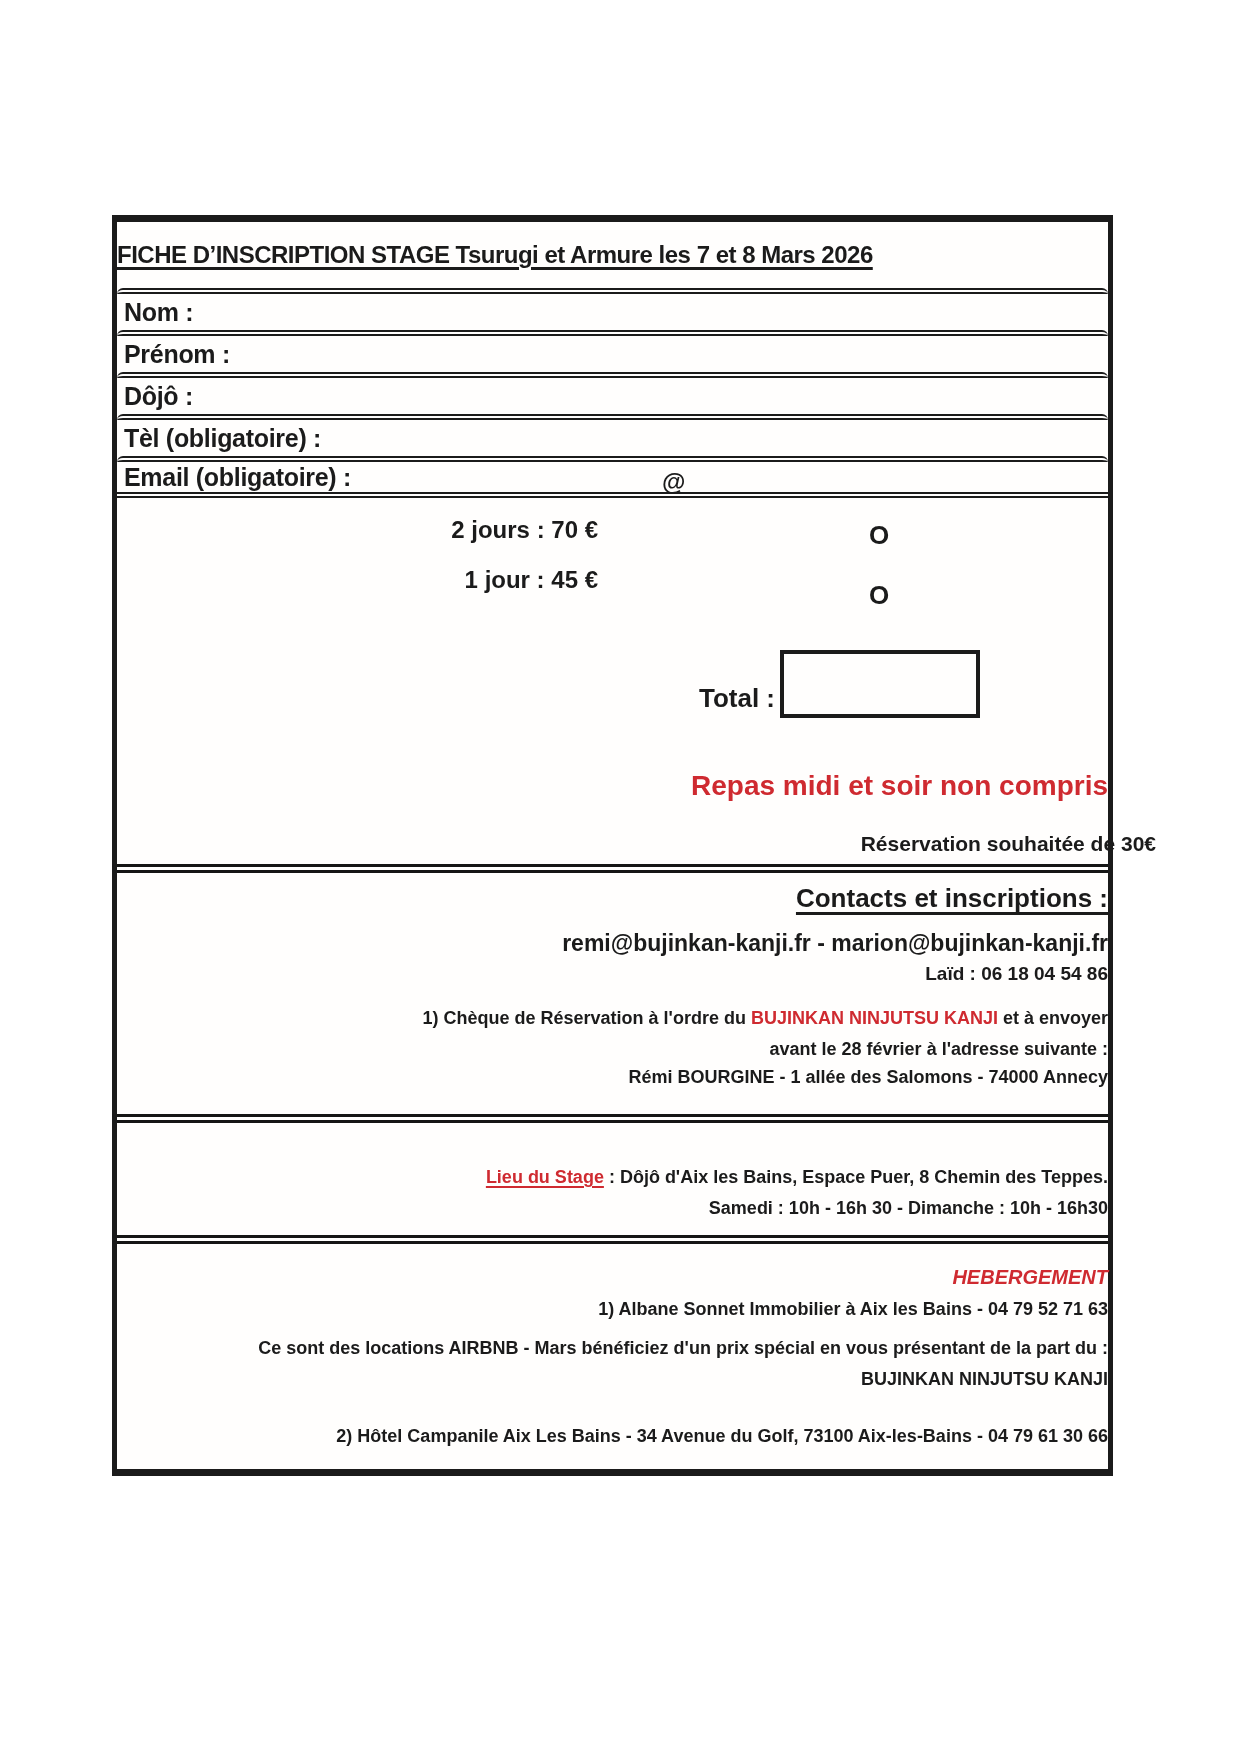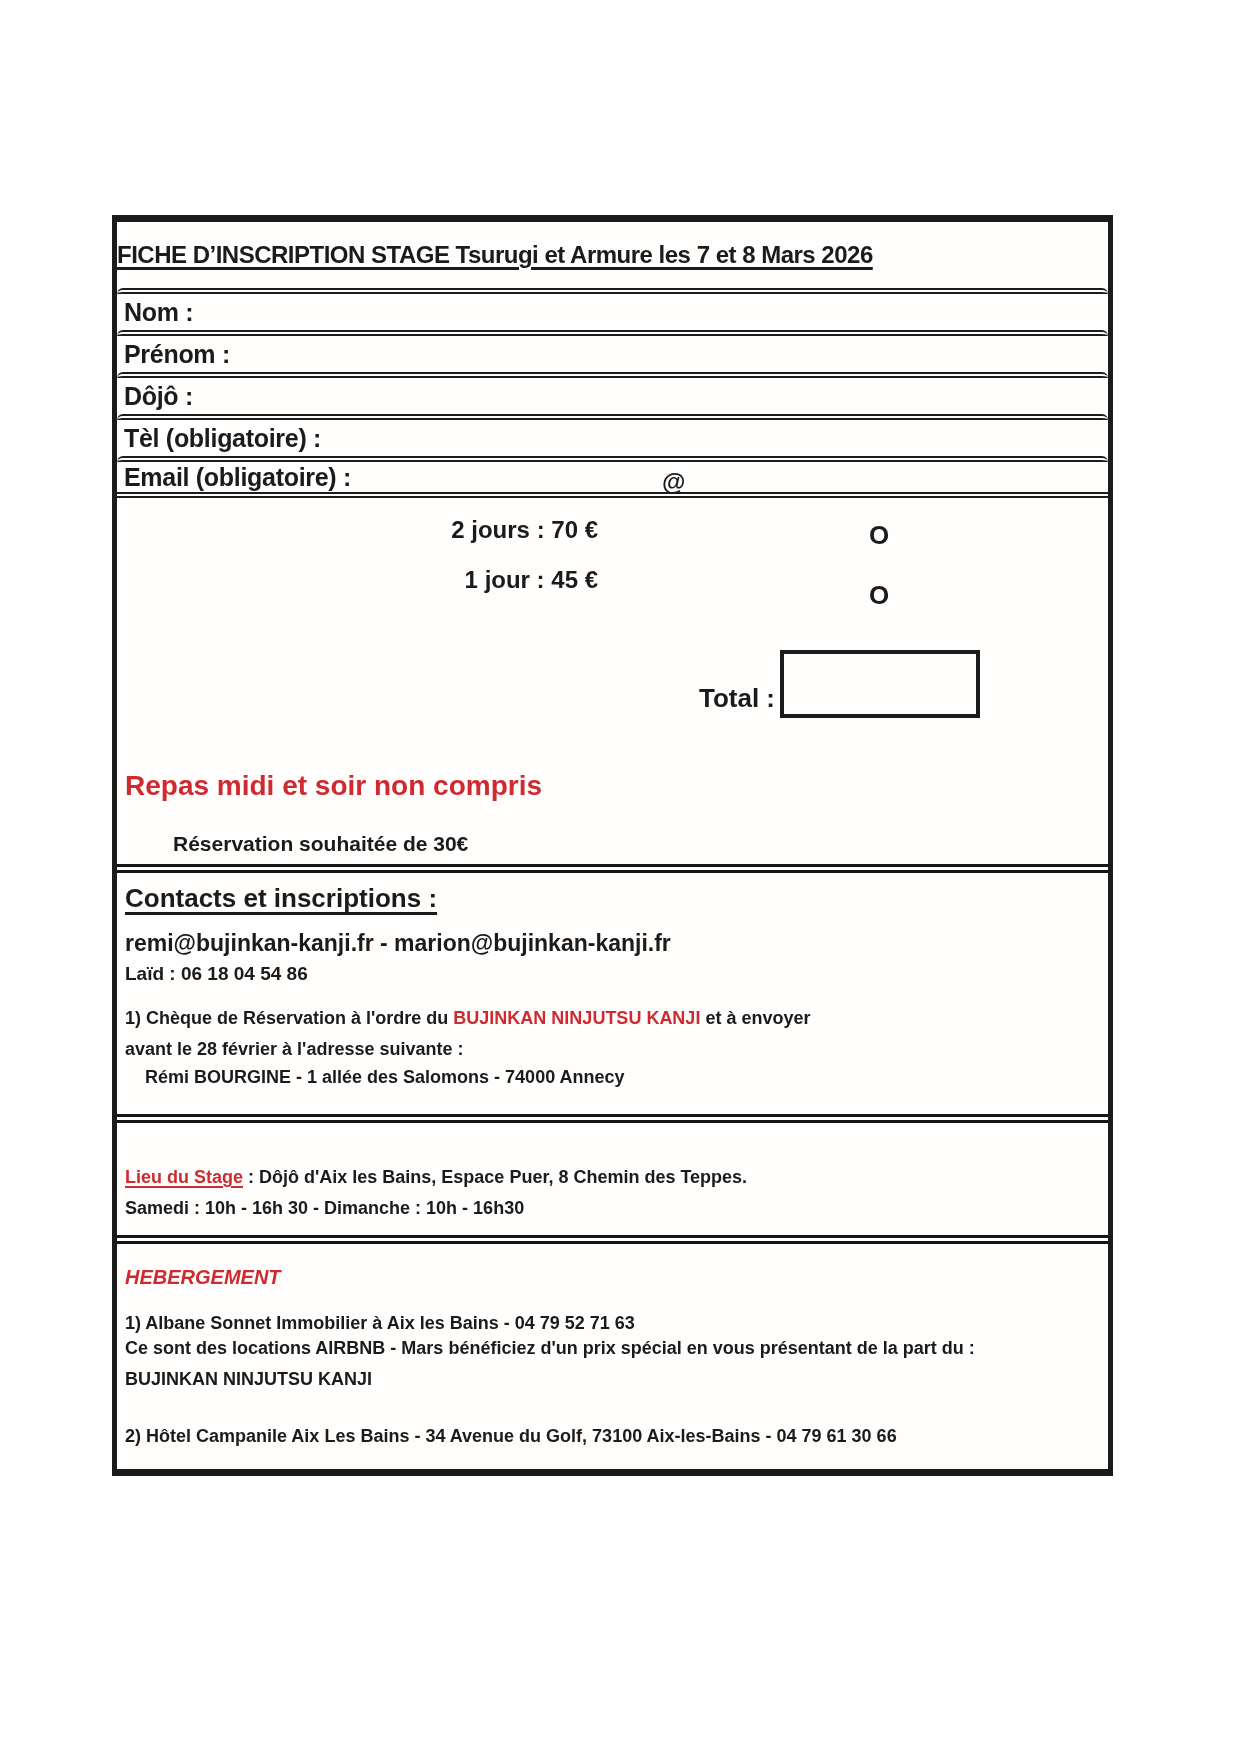--- a/index.html
+++ b/index.html
@@ -19,37 +19,37 @@
   .field-value{flex:1;height:100%;}
   .at-symbol{position:absolute;left:545px;top:6px;font-size:24px;font-weight:700;}
   .pricing{height:372px;}
   .opt-label{position:absolute;right:510px;font-size:24px;font-weight:700;white-space:nowrap;}
   .opt-circle{position:absolute;left:752px;font-size:26px;font-weight:600;line-height:1;cursor:pointer;}
   .opt1 .opt-label{top:18px;} .opt1-circle{top:24px;}
   .opt2 .opt-label{top:68px;} .opt2-circle{top:84px;}
   .total-label{position:absolute;right:333px;top:185px;font-size:26px;font-weight:700;}
   .total-box{position:absolute;left:663px;top:152px;width:200px;height:68px;box-sizing:border-box;
              border:4px solid #1b1b1b;background:#fffefd;}
-  .center-line{position:absolute;left:8px;width:100%;text-align:left;white-space:nowrap;}
+  .center-line{position:absolute;left:0;width:100%;text-align:right;white-space:nowrap;}
   .meals-note{top:272px;font-size:28px;font-weight:700;color:#cf2a30;}
   .reservation-note{top:334px;font-size:21px;font-weight:700;margin-left:48px;}
   .contacts{height:250px;}
   .contacts-heading{top:10px;font-size:26px;font-weight:700;text-decoration:underline;
                     text-decoration-thickness:3px;text-underline-offset:5px;}
   .contact-emails{top:57px;font-size:23px;font-weight:700;}
   .contact-phone{top:90px;font-size:19px;font-weight:700;}
   .small-line{font-size:18px;font-weight:700;}
-  .cheque1{top:135px;} .cheque2{top:166px;} .address{top:194px;margin-left:20px;}
+  .cheque1{top:135px;} .cheque2{top:166px;} .address{top:194px;}
   .red-inline{color:#cf2a30;}
   .venue{height:121px;}
   .venue-line1{top:44px;} .venue-line2{top:75px;}
   .venue-red{color:#cf2a30;text-decoration:underline;text-decoration-thickness:2px;text-underline-offset:3px;}
   .lodging{height:234px;padding-left:16px;}
   .lodging-heading{top:22px;font-size:20px;font-weight:700;font-style:italic;color:#cf2a30;}
-  .lodging1{top:55px;margin-top:14px;} .lodging-note{top:94px;} .lodging-org{top:125px;} .lodging2{top:182px;}
+  .lodging1{top:55px;} .lodging-note{top:94px;} .lodging-org{top:125px;} .lodging2{top:182px;}
 </style>
 </head>
 <body>
 
 <div class="sheet">
   <div class="doc-table">
 
     <div class="row row-title">
       <span>FICHE D’INSCRIPTION STAGE Tsurugi et Armure les 7 et 8 Mars 2026</span>
     </div>

